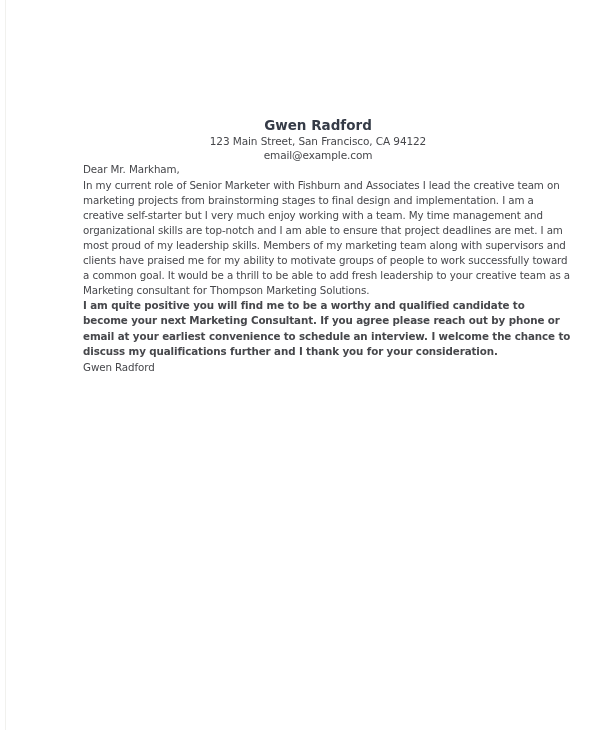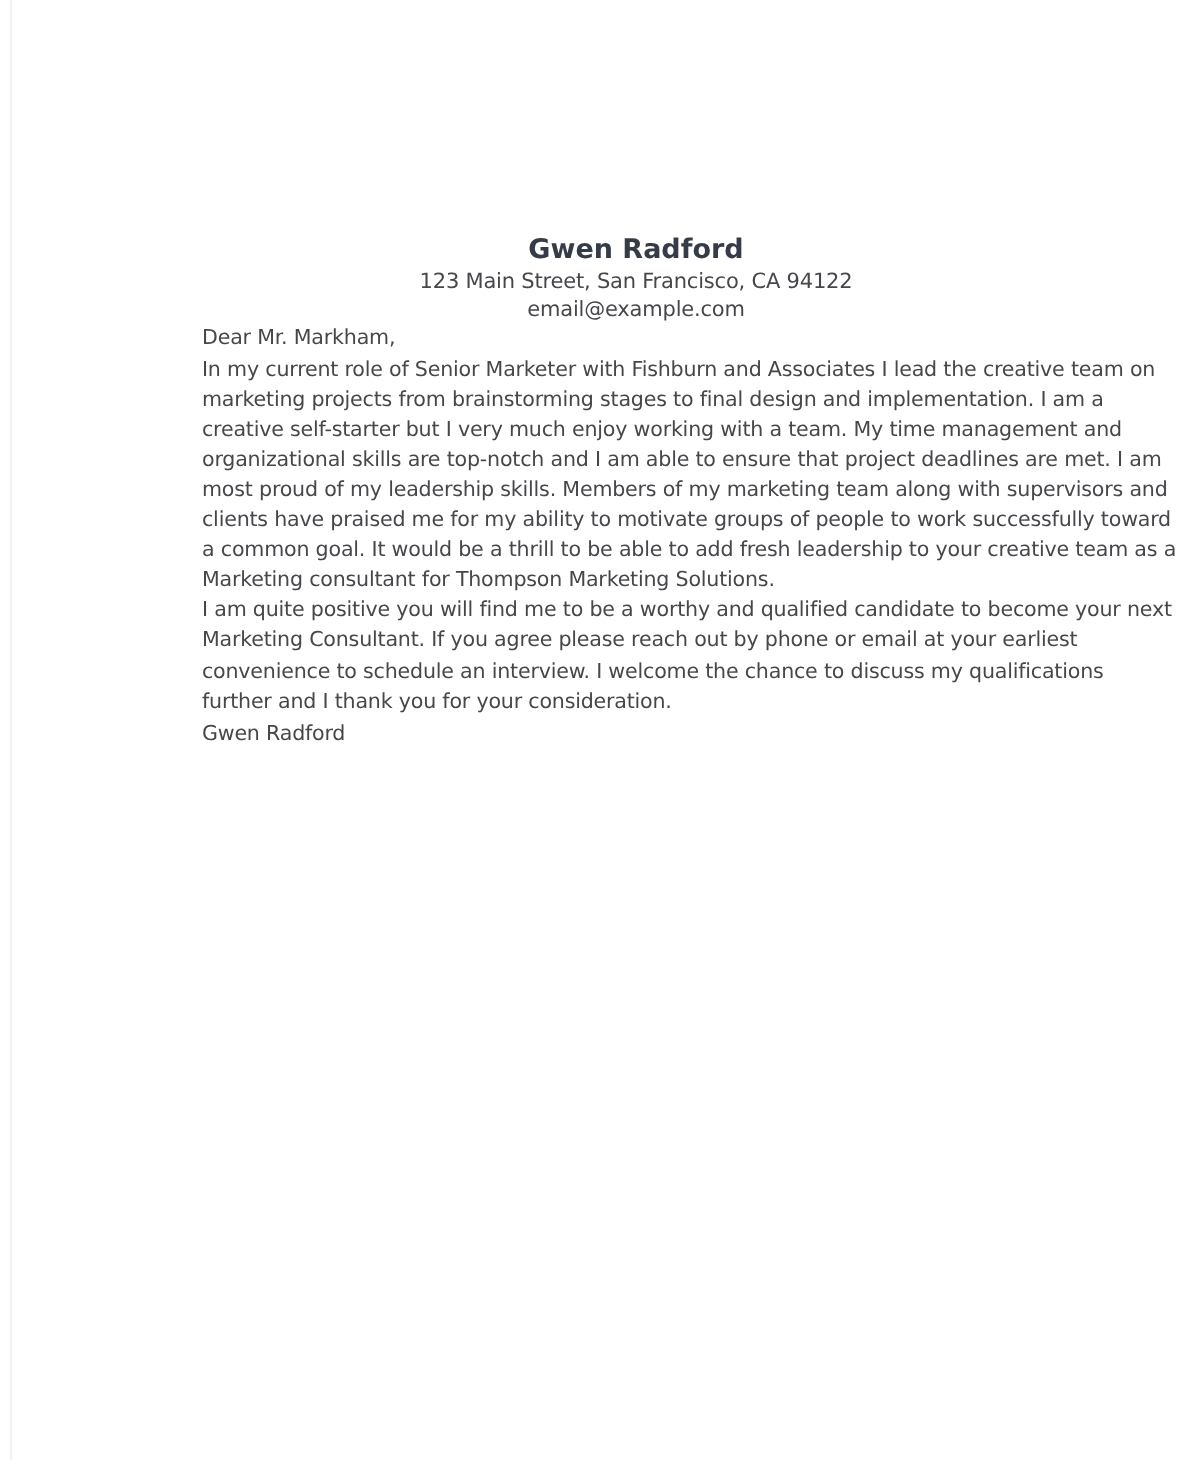--- a/index.html
+++ b/index.html
@@ -39,34 +39,34 @@
   .name {
     font-size: 13.5px;
     font-weight: bold;
     line-height: 17px;
     letter-spacing: 0;
     color: var(--name, #353b47);
     margin-bottom: 1px;
   }
   .letter-body {
     width: 488px;
-    margin-left: 83px;
+    margin-left: 65px;
     font-size: 10.3px;
     line-height: 15.5px;
     letter-spacing: -0.1px;
     text-align: left;
   }
   .letter-body p {
     margin: 0;
     padding: 0;
   }
   .salutation { margin-top: 13px; }
   .p1 { margin-top: 26px; }
   .p2 { margin-top: 25px; line-height: 15px; }
-  .p3 { margin-top: 25px; }
+  .p3 { margin-top: 25px; font-weight: bold; }
   .closing { margin-top: 22px; }
   .signature { margin-top: 25px; }
 </style>
 </head>
 <body>
 
 <div class="page">
   <div class="page-edge"></div>
 
   <header class="header">

